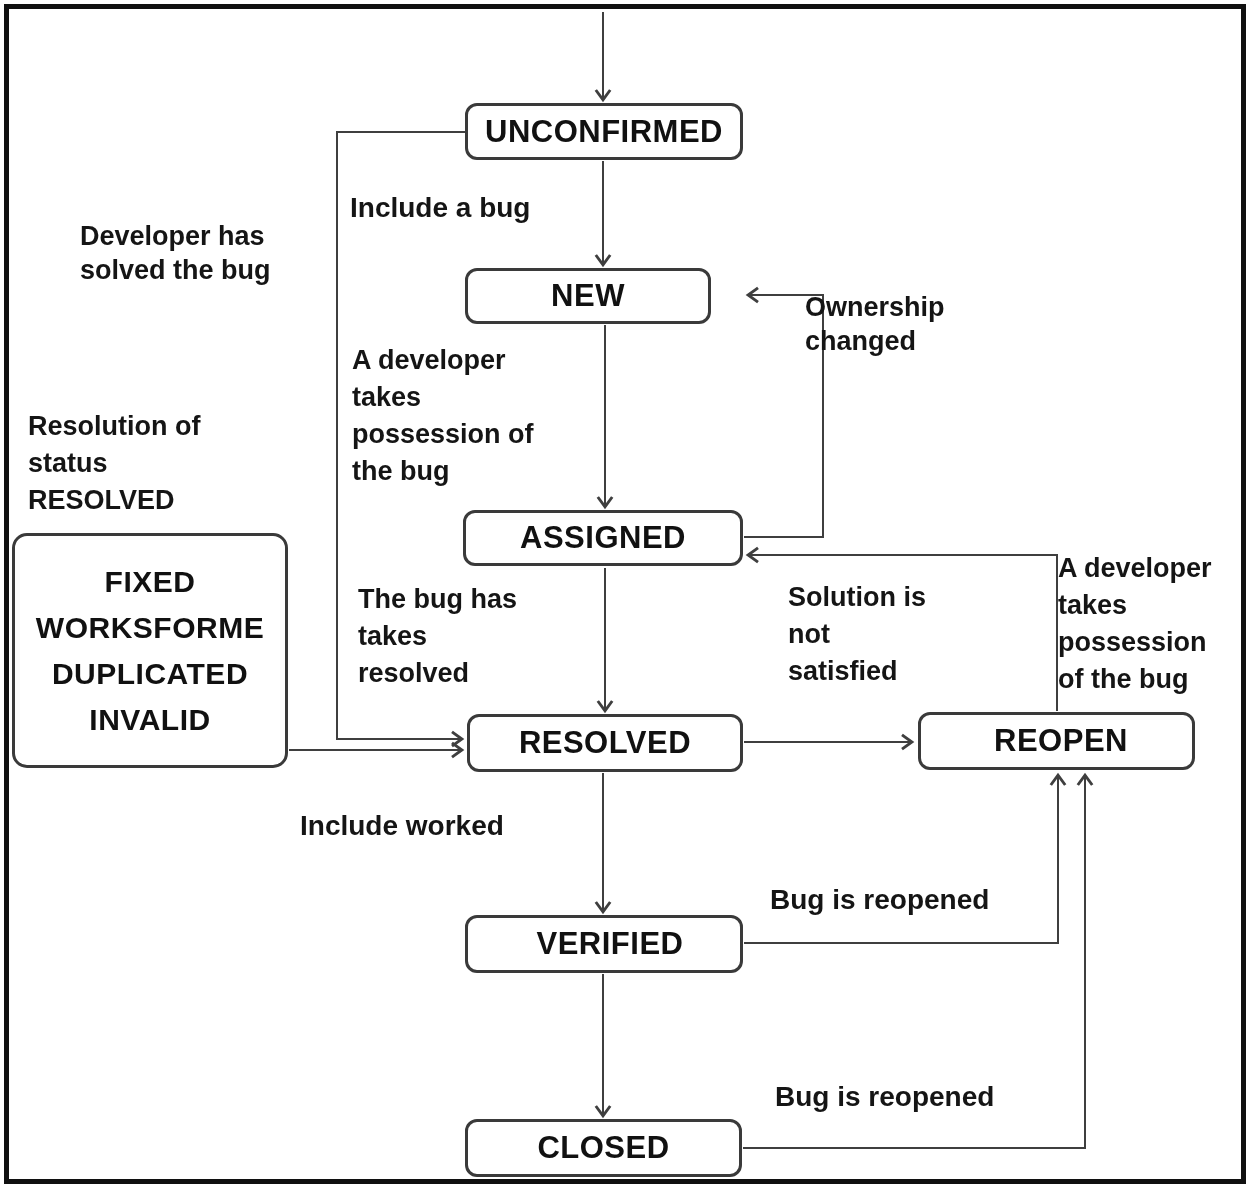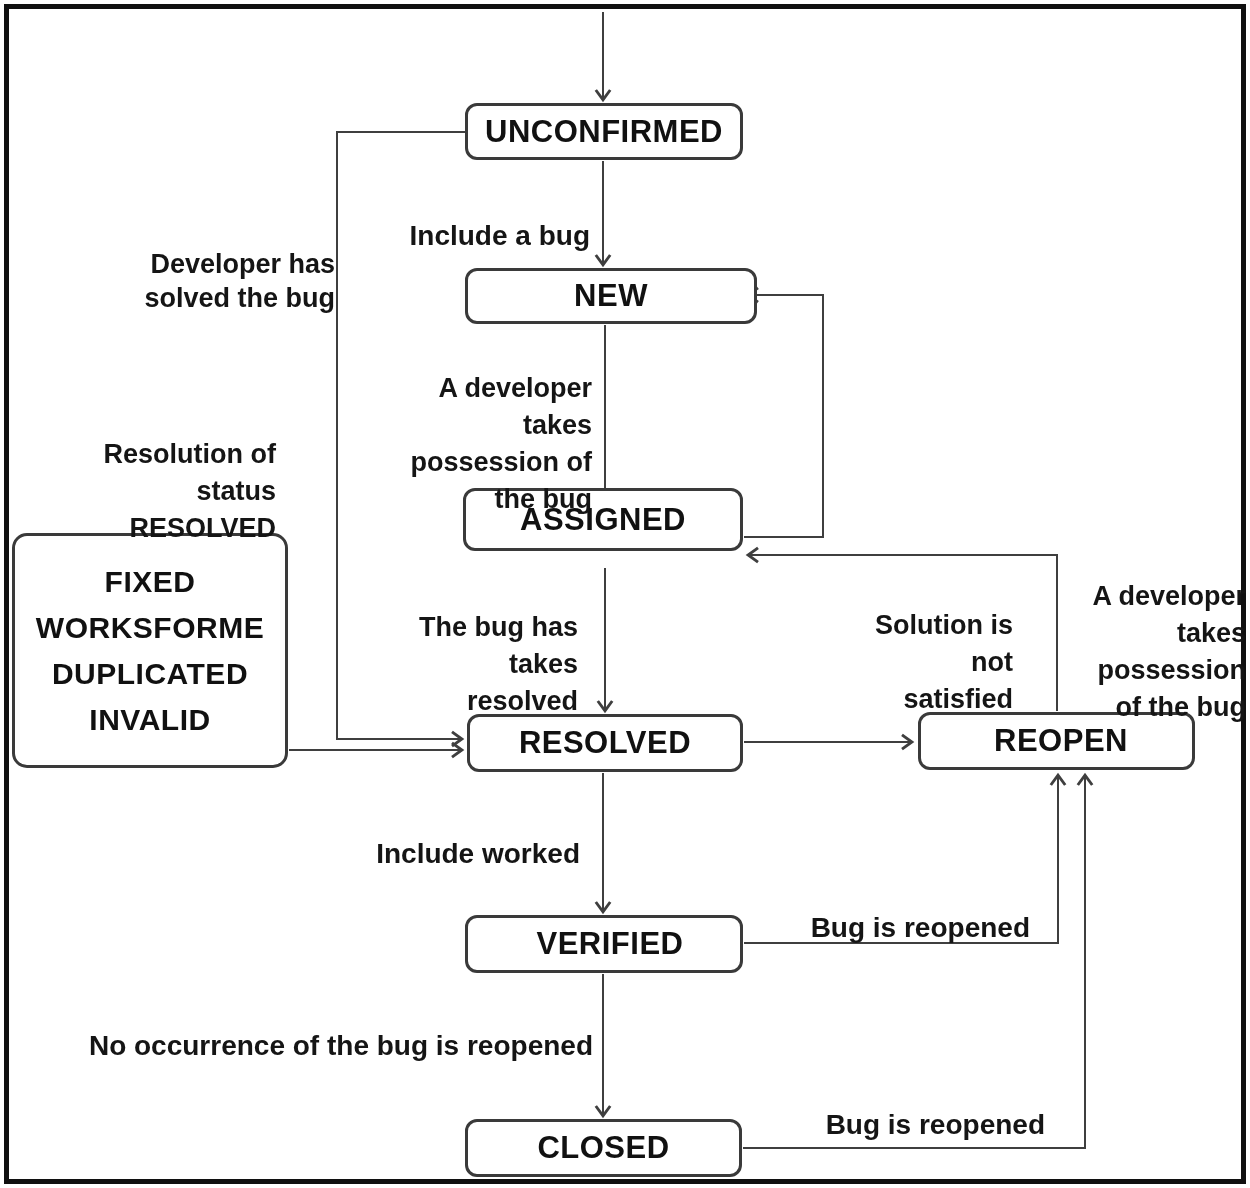--- a/index.html
+++ b/index.html
@@ -18,22 +18,22 @@
     display:flex;align-items:center;justify-content:center;
     font-weight:bold;font-size:31px;color:#111;letter-spacing:.5px;
   }
   .resbox{
     position:absolute;box-sizing:border-box;background:#ffffff;
     border:3px solid #3a3a3a;border-radius:15px;
     display:flex;flex-direction:column;align-items:center;justify-content:center;
     font-weight:bold;font-size:30px;color:#111;line-height:46px;letter-spacing:.5px;
   }
   .lbl{
-    position:absolute;font-weight:bold;color:#151515;text-align:right;
-    white-space:pre-line;font-size:27px;line-height:37px;margin-top:28px;
+    position:absolute;font-weight:bold;color:#151515;text-align:left;
+    white-space:pre-line;font-size:27px;line-height:37px;
   }
   .lbl.small-lh{line-height:34px;}
   .lbl.one{line-height:32px;font-size:28px;}
 </style>
 </head>
 <body>
 
 <div id="stage">
   <div id="frame"></div>
 
@@ -54,51 +54,52 @@
       <path d="M289,750 L461,750" marker-end="url(#arr)"></path>
       <path d="M744,537 L823,537 L823,295 L749,295" marker-end="url(#arr)"></path>
       <path d="M744,742 L911,742" marker-end="url(#arr)"></path>
       <path d="M1057,711 L1057,555 L749,555" marker-end="url(#arr)"></path>
       <path d="M744,943 L1058,943 L1058,776 " marker-end="url(#arr)"></path>
       <path d="M743,1148 L1085,1148 L1085,776" marker-end="url(#arr)"></path>
     </g>
   </svg>
 
   <div class="node" style="left:465px;top:103px;width:278px;height:57px;">UNCONFIRMED</div>
-  <div class="node" style="left:465px;top:268px;width:292px;height:56px;">NEW</div>
-  <div class="node" style="left:463px;top:488px;width:280px;height:63px;">ASSIGNED</div>
+  <div class="node" style="left:465px;top:268px;width:246px;height:56px;">NEW</div>
+  <div class="node" style="left:463px;top:510px;width:280px;height:56px;">ASSIGNED</div>
   <div class="node" style="left:467px;top:714px;width:276px;height:58px;">RESOLVED</div>
   <div class="node" style="left:918px;top:712px;width:277px;height:58px;padding-left:9px;">REOPEN</div>
   <div class="node" style="left:465px;top:915px;width:278px;height:58px;padding-left:12px;">VERIFIED</div>
   <div class="node" style="left:465px;top:1119px;width:277px;height:58px;">CLOSED</div>
 
   <div class="resbox" style="left:12px;top:533px;width:276px;height:235px;">
     <span>FIXED</span>
     <span>WORKSFORME</span>
     <span>DUPLICATED</span>
     <span>INVALID</span>
   </div>
 
   <div class="lbl one" style="left:350px;top:192px;width:240px;">Include a bug</div>
   <div class="lbl small-lh" style="left:80px;top:219px;width:255px;">Developer has
 solved the bug</div>
+  <div class="lbl small-lh" style="left:805px;top:290px;width:235px;">Ownership
+changed</div>
   <div class="lbl" style="left:352px;top:342px;width:240px;">A developer
 takes
 possession of
 the bug</div>
   <div class="lbl" style="left:28px;top:408px;width:248px;">Resolution of
 status
 RESOLVED</div>
   <div class="lbl" style="left:358px;top:581px;width:220px;">The bug has
 takes
 resolved</div>
   <div class="lbl" style="left:788px;top:579px;width:225px;">Solution is
 not
 satisfied</div>
   <div class="lbl" style="left:1058px;top:550px;width:188px;">A developer
 takes
 possession
 of the bug</div>
   <div class="lbl one" style="left:300px;top:810px;width:280px;">Include worked</div>
   <div class="lbl one" style="left:770px;top:884px;width:260px;">Bug is reopened</div>
-  <div class="lbl one" style="left:28px;top:1002px;width:565px;">No occurrence of the bug is reopened</div>
   <div class="lbl one" style="left:775px;top:1081px;width:270px;">Bug is reopened</div>
 </div>
 
 </body></html>

